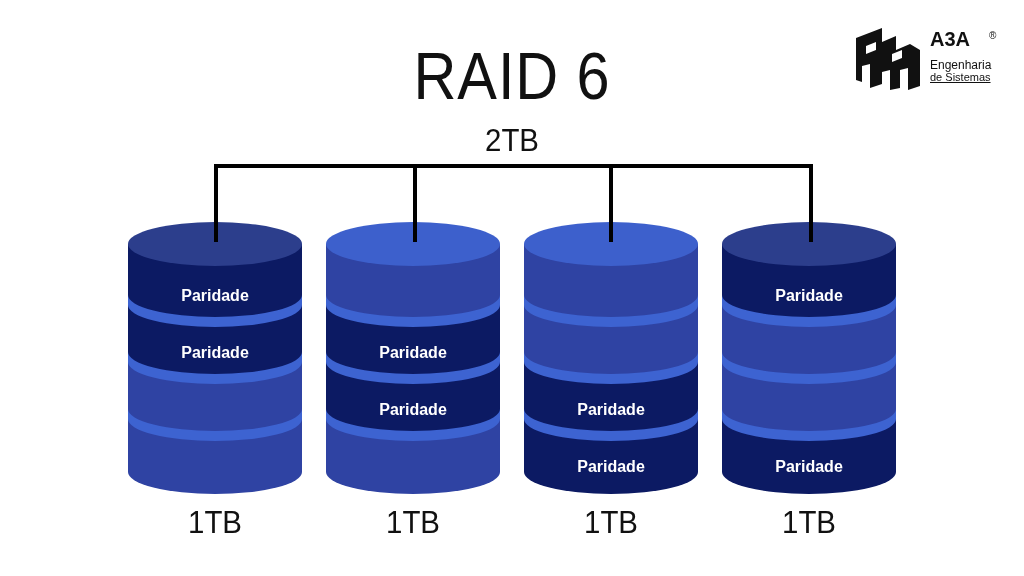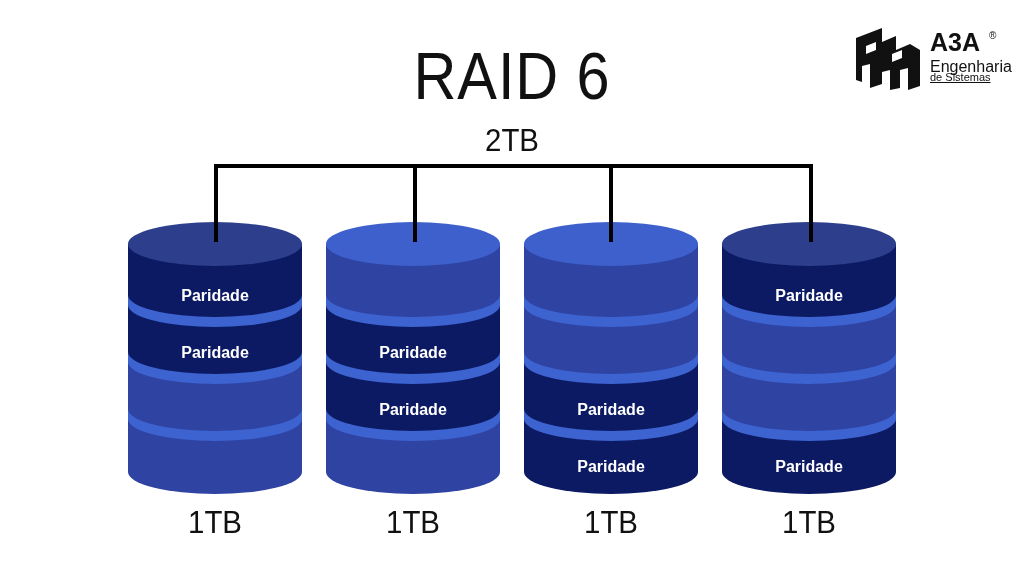--- a/index.html
+++ b/index.html
@@ -1,22 +1,22 @@
 <!DOCTYPE html>
 <html><head>
 <meta charset="utf-8">
 <style>
   html, body { margin: 0; padding: 0; background: #ffffff; }
   body { width: 1024px; height: 576px; position: relative; overflow: hidden; font-family: "Liberation Sans", sans-serif; }
   #title { position: absolute; left: 0; width: 1024px; top: 38px; text-align: center; font-size: 66px; color: #111; font-family: "Liberation Sans", sans-serif; font-weight: 400; letter-spacing: 1px; transform: scaleX(0.9); }
   #total { position: absolute; left: 0; width: 1024px; top: 122px; text-align: center; font-size: 32px; color: #111; transform: scaleX(0.92); }
   #logo { position: absolute; left: 852px; top: 24px; width: 160px; height: 68px; }
-  #logo .brand { position: absolute; left: 78px; top: 4px; font-size: 25px; font-weight: 700; color: #111; }
+  #logo .brand { position: absolute; left: 78px; top: 4px; font-size: 20px; font-weight: 700; color: #111; }
   #logo .reg { position: absolute; left: 137px; top: 6px; font-size: 10px; color: #111; }
-  #logo .sub1 { position: absolute; left: 78px; top: 34px; font-size: 16px; color: #111; }
+  #logo .sub1 { position: absolute; left: 78px; top: 34px; font-size: 12px; color: #111; }
   #logo .sub2 { position: absolute; left: 78px; top: 47px; font-size: 11px; color: #111; text-decoration: underline; }
   svg#diagram { position: absolute; left: 0; top: 0; }
   .cap { position: absolute; top: 504px; width: 174px; text-align: center; font-size: 32px; color: #111; transform: scaleX(0.92); }
 </style>
 </head>
 <body>
 
 <div id="title">RAID 6</div>
 <div id="total">2TB</div>
 

